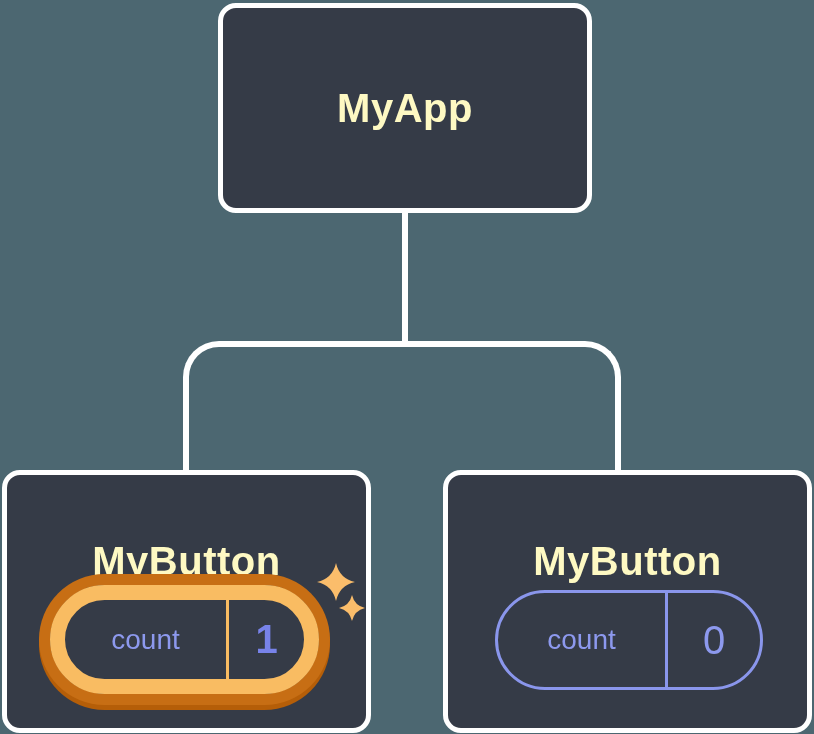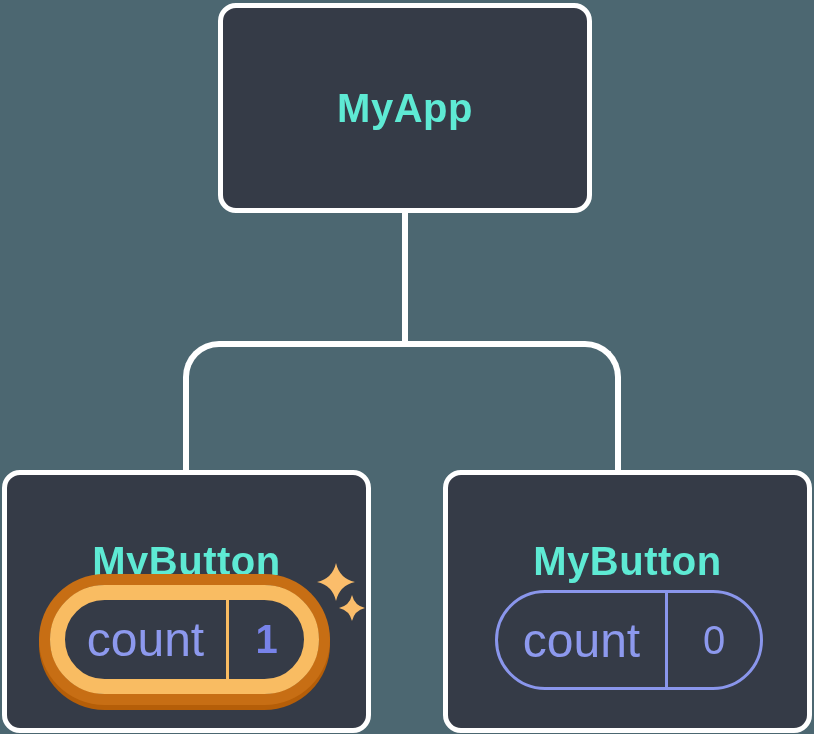--- a/index.html
+++ b/index.html
@@ -19,21 +19,21 @@
     box-sizing: border-box;
   }
   .root-node {
     left: 218px; top: 3px;
     width: 374px; height: 210px;
     display: flex; align-items: center; justify-content: center;
   }
   .child-node-left  { left: 2px;   top: 470px; width: 369px; height: 263px; }
   .child-node-right { left: 443px; top: 470px; width: 369px; height: 263px; }
   .node-label {
-    color: #5eead4;
+    color: #fef9c3;
     font-size: 40px;
     font-weight: 600;
     letter-spacing: 0.5px;
     white-space: nowrap;
   }
   .child-label {
     position: absolute;
     left: 0; top: 64px;
     width: 100%;
     text-align: center;
@@ -74,21 +74,21 @@
   .pill-section {
     display: flex;
     align-items: center;
     justify-content: center;
   }
   .pill-section.field { flex: 1; }
   .pill-gold  .pill-section.field { border-right: 3px solid #F9BC62; }
   .pill-purple .pill-section.field { border-right: 3px solid #8A96EC; }
   .pill-gold  .pill-section.value { width: 75px; }
   .pill-purple .pill-section.value { width: 92px; }
-  .state-field { color: #8D99EE; font-size: 48px; }
+  .state-field { color: #8D99EE; font-size: 28px; }
   .state-value { color: #8D99EE; font-size: 40px; }
   .state-value.bold { color: #7883EA; font-weight: 700; }
   .sparkles {
     position: absolute;
     left: 310px; top: 556px;
     width: 64px; height: 72px;
     z-index: 3;
   }
 </style>
 </head>

